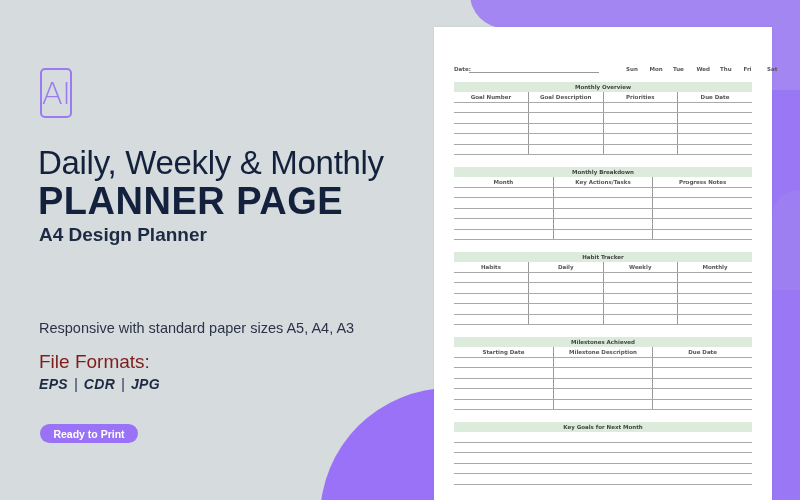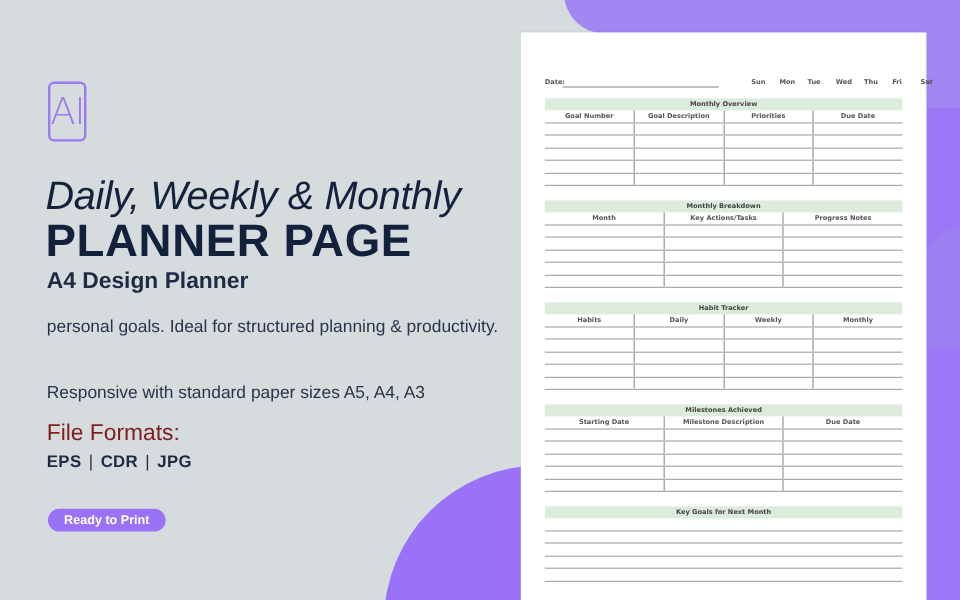--- a/index.html
+++ b/index.html
@@ -7,28 +7,28 @@
   body { position: relative; background: #d6dbde; font-family: "Liberation Sans", sans-serif; color: #14213d; }
 
   .bg-top-shape { position: absolute; left: 470px; top: -40px; width: 400px; height: 68px; background: #a486f2; border-radius: 60px 0 0 60px; }
   .bg-right { position: absolute; left: 772px; top: 0; width: 28px; height: 500px; background: #9a78f5; }
   .bg-right-top { position: absolute; left: 772px; top: 0; width: 28px; height: 90px; background: #a486f2; }
   .bg-right-mid { position: absolute; left: 772px; top: 190px; width: 28px; height: 100px; background: #9d7ff2; border-radius: 40px 0 0 0; }
   .bg-bottom-blob { position: absolute; left: 320px; top: 388px; width: 260px; height: 260px; background: #9a72f8; border-radius: 50%; }
 
   .logo { position: absolute; left: 40px; top: 68px; width: 32px; height: 50px; border: 2.5px solid #9b7bf0; border-radius: 5px; color: #9b7bf0; display: flex; align-items: center; justify-content: center; font-family: "DejaVu Sans", sans-serif; font-size: 31px; font-weight: 300; letter-spacing: -1px; }
 
-  .headline { position: absolute; left: 38px; top: 144px; font-size: 33px; font-weight: 400; color: #14213d; letter-spacing: -0.3px; font-style: italic; }
+  .headline { position: absolute; left: 38px; top: 144px; font-size: 33px; font-weight: 400; color: #14213d; letter-spacing: -0.3px; }
   .headline-bold { position: absolute; left: 38px; top: 180px; font-size: 38px; font-weight: 700; color: #14213d; letter-spacing: 0.5px; }
   .subhead { position: absolute; left: 39px; top: 224px; font-size: 19px; font-weight: 700; color: #1d2a44; }
 
   .desc { position: absolute; left: 39px; top: 265px; width: 390px; font-size: 14.5px; line-height: 17px; color: #2a3448; }
   .responsive { position: absolute; left: 39px; top: 320px; font-size: 14.5px; color: #2a3448; }
   .formats-label { position: absolute; left: 39px; top: 351px; font-size: 19px; color: #7f1d1d; }
-  .formats { position: absolute; left: 39px; top: 376px; font-size: 14px; font-weight: 700; color: #1d2a44; letter-spacing: 0.3px; }
+  .formats { position: absolute; left: 39px; top: 376px; font-size: 14px; font-weight: 700; color: #1d2a44; letter-spacing: 0.3px; font-style: italic; }
   .formats span { display: inline-block; }
   .formats .sep { margin: 0 6px; font-weight: 400; }
 
   .print-btn { position: absolute; left: 40px; top: 424px; width: 98px; height: 19px; background: #9a72f8; border-radius: 10px; color: #ffffff; font-size: 10.5px; font-weight: 700; display: flex; align-items: center; justify-content: center; }
 
   .page { position: absolute; left: 434px; top: 27px; width: 338px; height: 480px; background: #ffffff; box-shadow: 0 0 2px rgba(0,0,0,0.08); }
   .page-title { position: absolute; left: 0; top: 17px; width: 100%; text-align: center; font-family: "DejaVu Sans", sans-serif; font-weight: 700; font-size: 13px; color: #4a4a4a; letter-spacing: 0.2px; }
   .date-row { position: absolute; left: 20px; top: 39px; width: 300px; height: 10px; font-size: 5.5px; font-weight: 700; color: #555; font-family: "DejaVu Sans", sans-serif; }
   .date-label { position: absolute; left: 0; top: 0; }
   .date-line { position: absolute; left: 15px; top: 6px; width: 130px; border-bottom: 0.8px solid #999; }
@@ -55,21 +55,20 @@
 
 <div class="logo">
     <span>AI</span>
   </div>
 
 <div class="headline">Daily, Weekly &amp; Monthly</div>
 <div class="headline-bold">PLANNER PAGE</div>
 <div class="subhead">A4 Design Planner</div>
 
 <div class="desc">
-  <div>personal goals. Ideal for structured planning &amp; productivity.</div>
 </div>
 <div class="responsive">Responsive with standard paper sizes A5, A4, A3</div>
 <div class="formats-label">File Formats:</div>
 <div class="formats">
   <span>EPS</span><span class="sep">|</span><span>CDR</span><span class="sep">|</span><span>JPG</span>
 </div>
 
 <div class="print-btn">Ready to Print</div>
 
 <div class="page">

